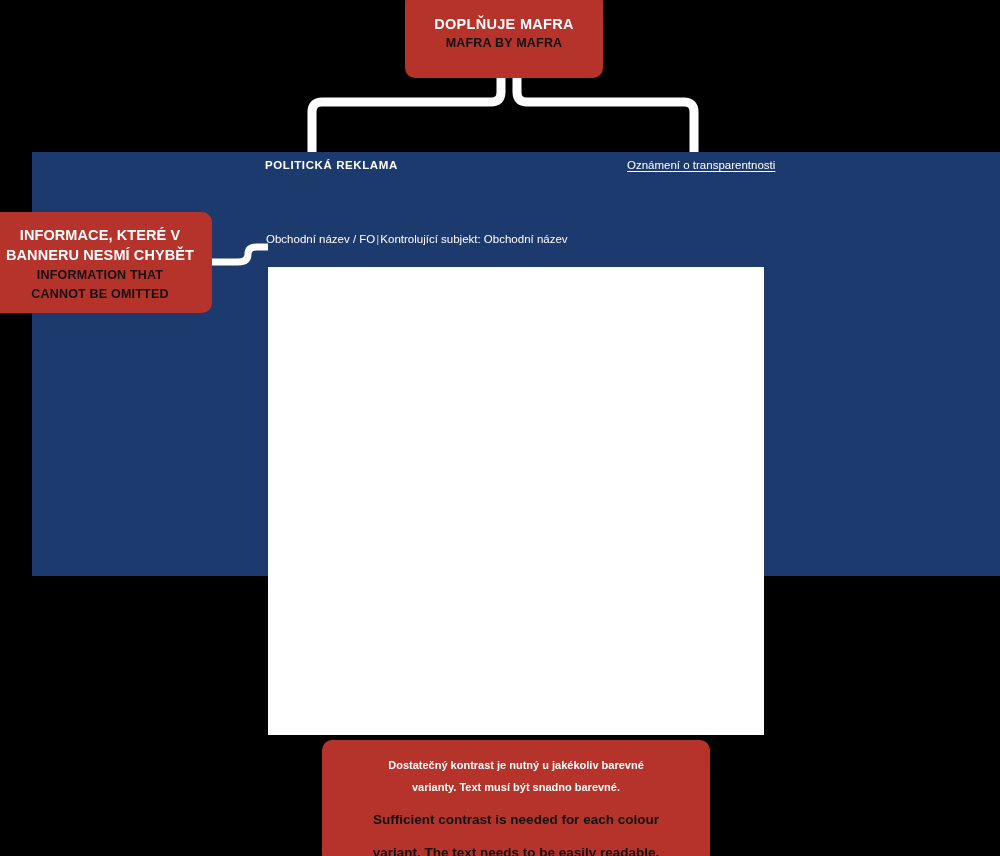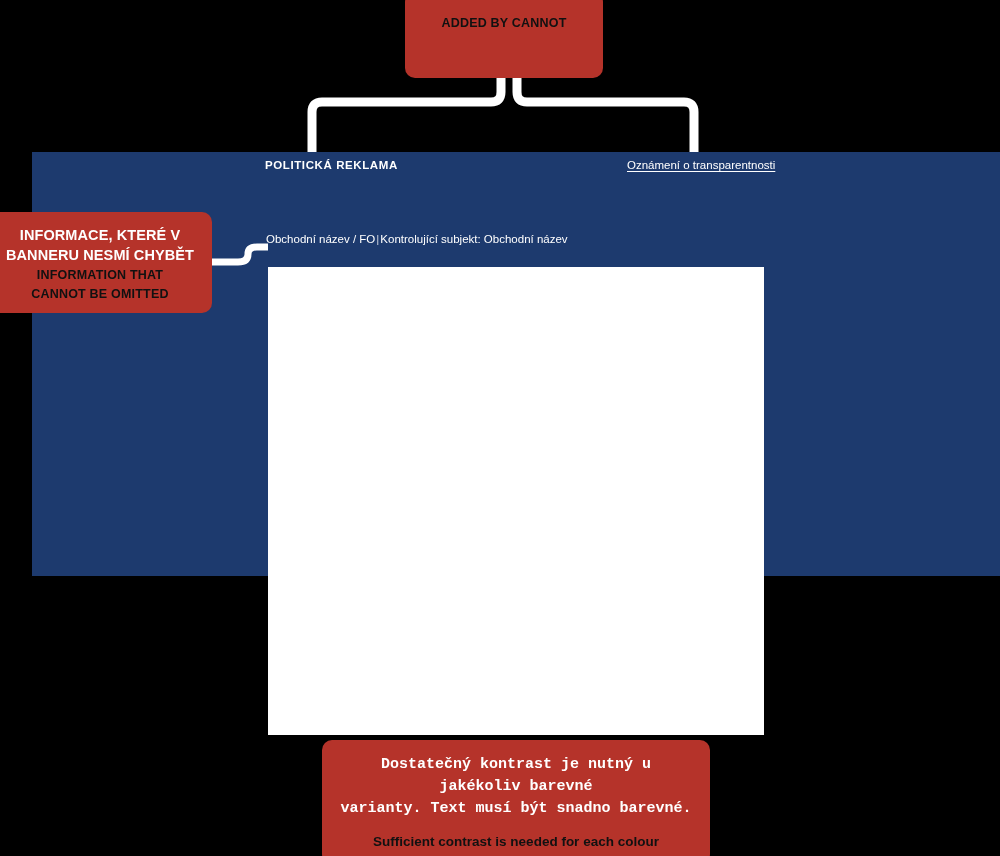--- a/index.html
+++ b/index.html
@@ -116,21 +116,21 @@
   #callout-left .en { font-size: 12.5px; line-height: 17px; letter-spacing: 0.2px; margin-top: 2px; }
 
   #callout-bottom {
     left: 322px;
     top: 740px;
     width: 388px;
     height: 124px;
     border-radius: 10px;
     padding: 14px 14px 0 14px;
   }
-  #callout-bottom .cz { font-size: 15px; line-height: 22px; font-family: Liberation Mono, monospace; }
+  #callout-bottom .cz { font-size: 11px; line-height: 22px; }
   #callout-bottom .en { font-size: 13.5px; line-height: 22px; margin-top: 11px; }
 
   
   #connectors {
     position: absolute;
     left: 0;
     top: 0;
     width: 1000px;
     height: 856px;
     pointer-events: none;
@@ -159,21 +159,22 @@
   <svg id="connectors" viewBox="0 0 1000 856" width="1000" height="856" fill="none">
 
     <path d="M501 74 L501 92 Q501 102 491 102 L322 102 Q312 102 312 112 L312 152" stroke="#ffffff" stroke-width="9" fill="none"></path>
 
     <path d="M517 74 L517 92 Q517 102 527 102 L684 102 Q694 102 694 112 L694 152" stroke="#ffffff" stroke-width="9" fill="none"></path>
 
     <path d="M208 262 L238 262 Q248 262 248 254 Q248 247 257 247 L268 247" stroke="#ffffff" stroke-width="7" fill="none"></path>
   </svg>
 
   <div class="callout" id="callout-top">
-    <div class="en">ADDED BY CANNOT</div>
+    <div class="cz">DOPLŇUJE MAFRA</div>
+    <div class="en">MAFRA BY MAFRA</div>
   </div>
 
   <div class="callout" id="callout-left">
     <div class="cz">INFORMACE, KTERÉ V</div>
     <div class="cz">BANNERU NESMÍ CHYBĚT</div>
     <div class="en">INFORMATION THAT</div>
     <div class="en">CANNOT BE OMITTED</div>
   </div>
 
   <div class="callout" id="callout-bottom">

